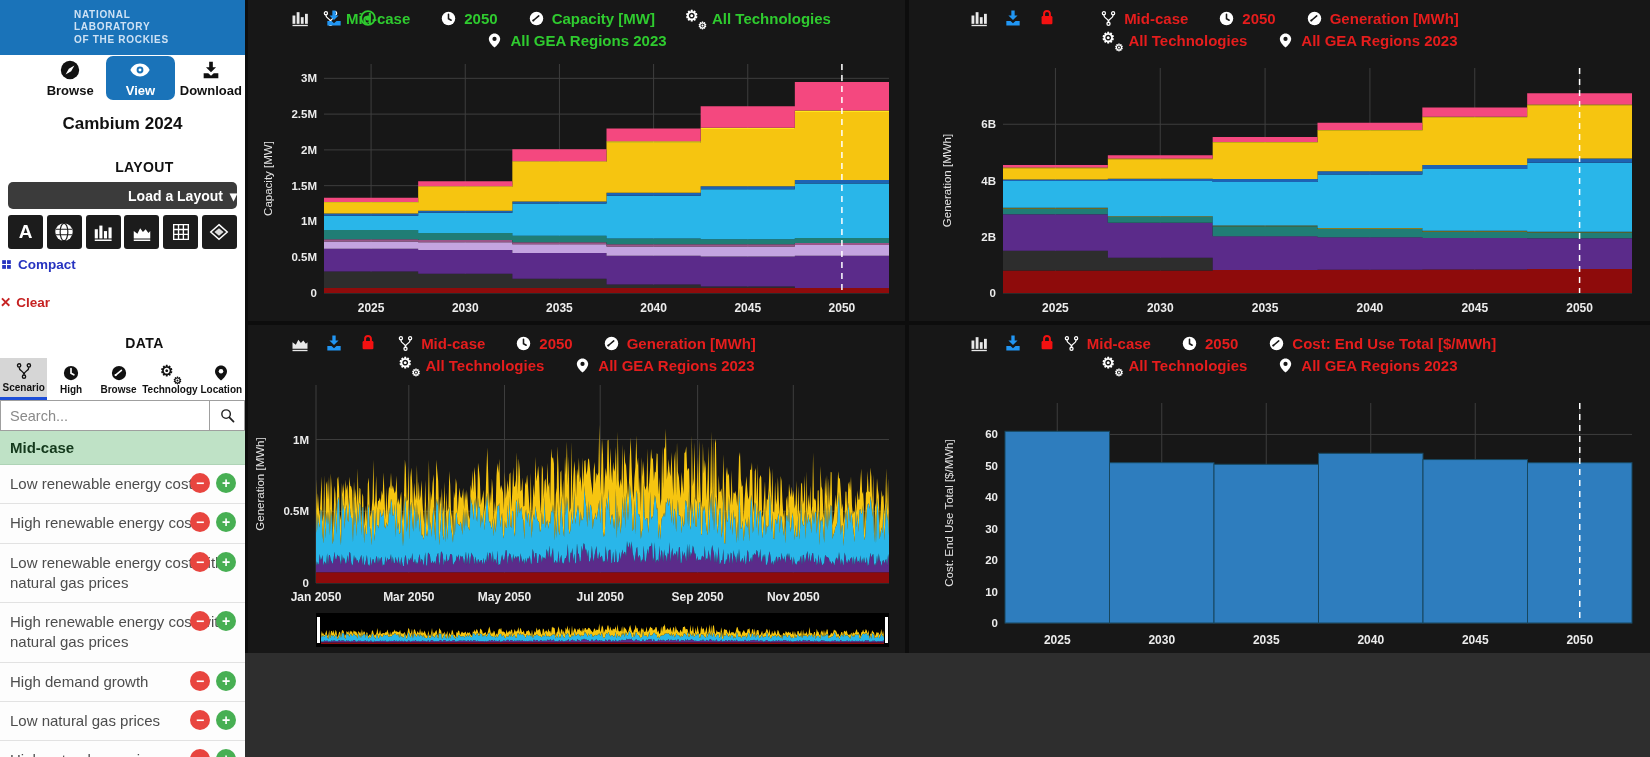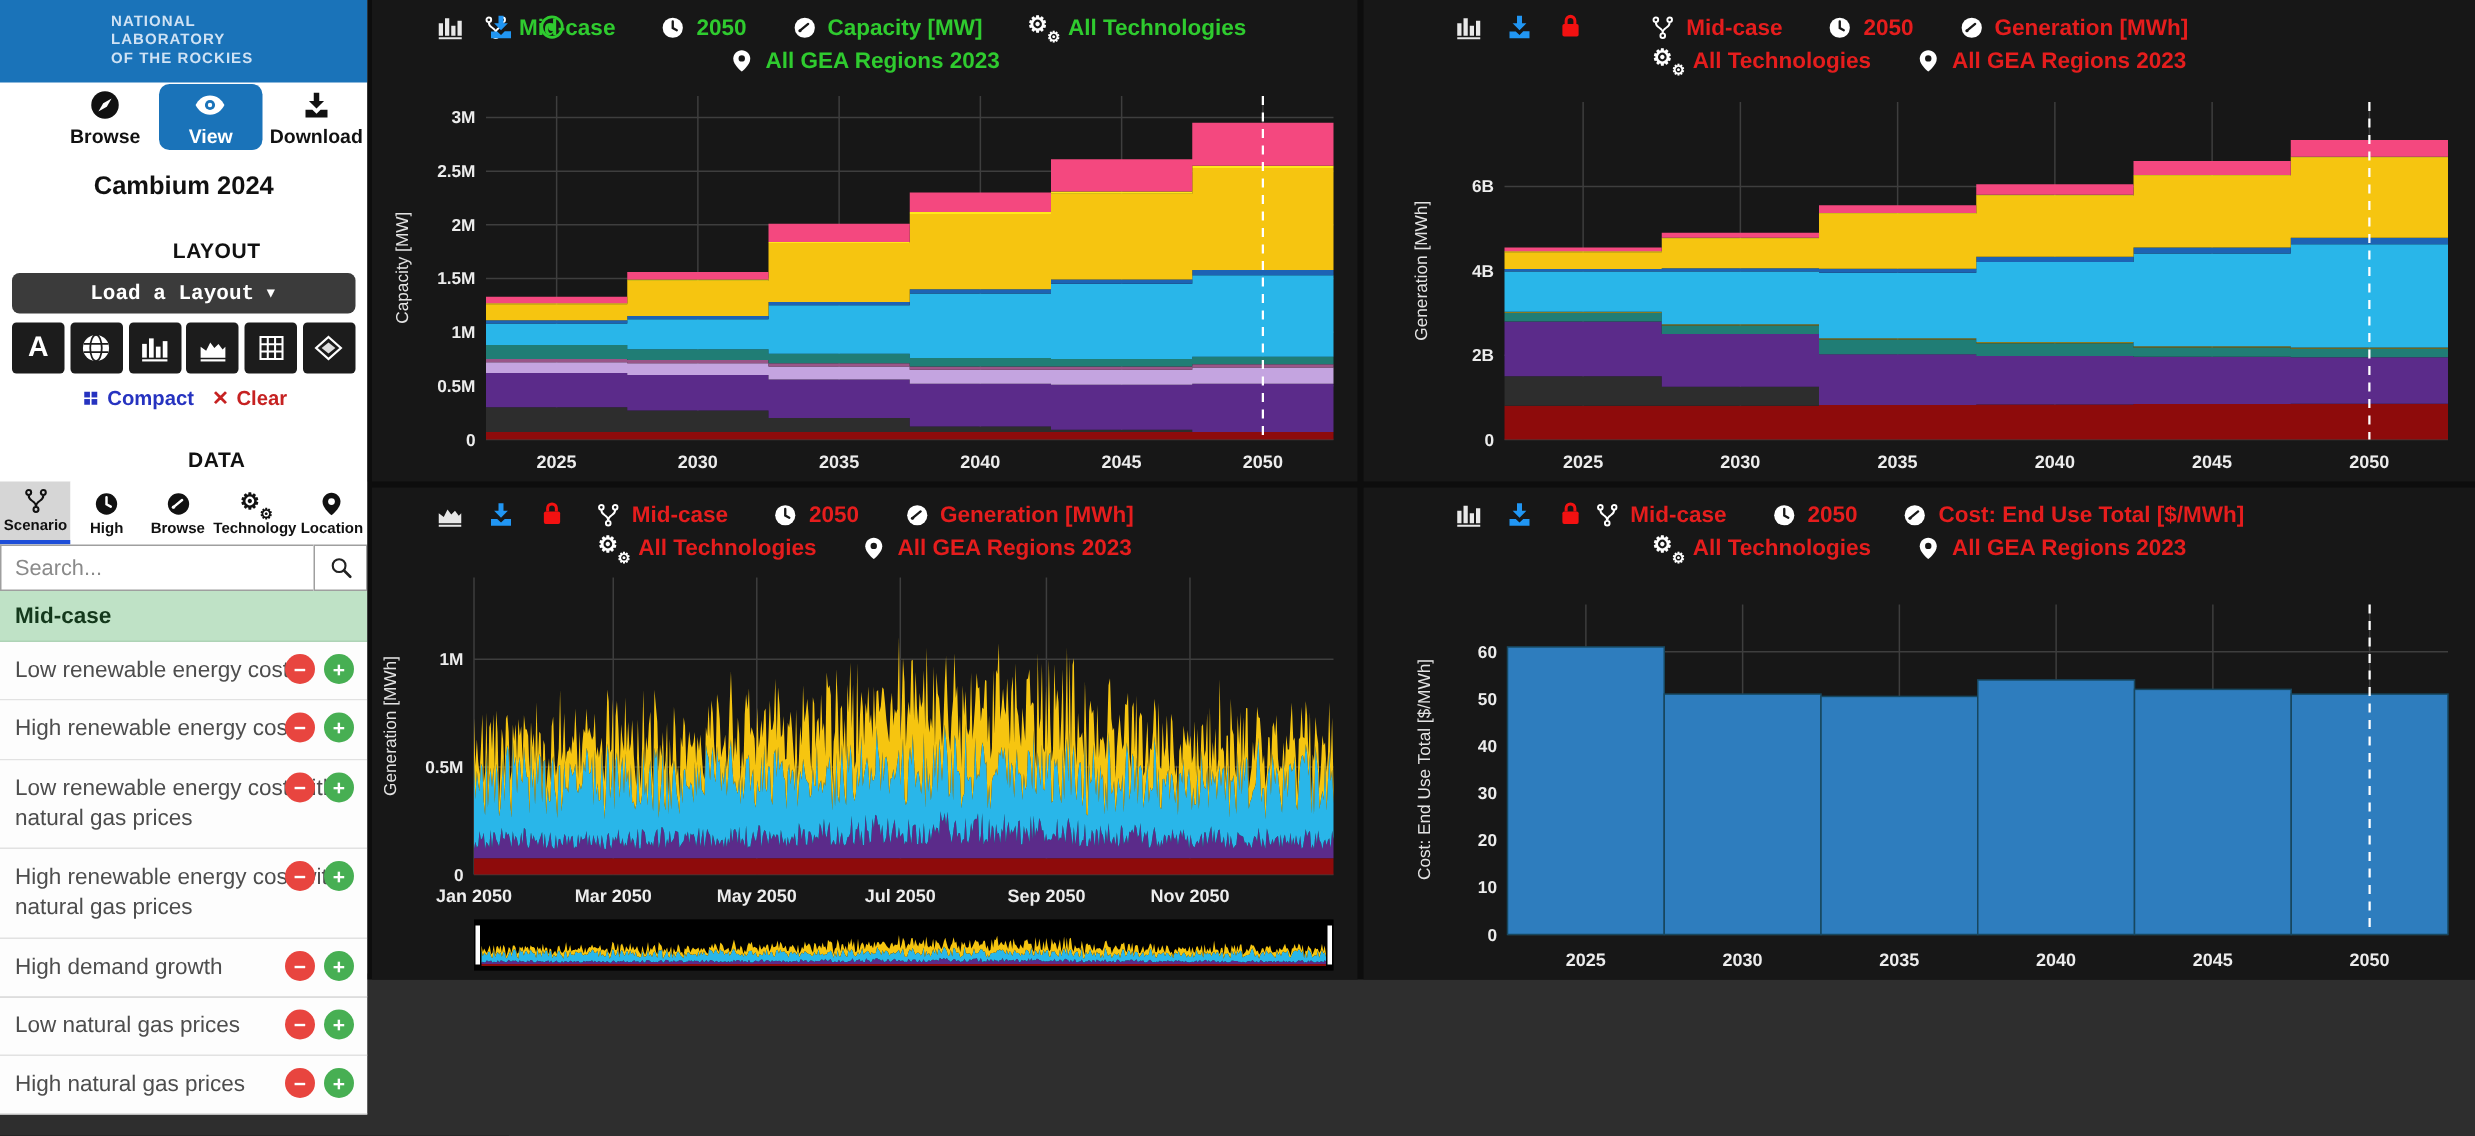--- a/index.html
+++ b/index.html
@@ -12,27 +12,27 @@
   .sb-logo { height:55px; background:#1a73b9; display:flex; flex-direction:column; justify-content:center; padding-left:74px; }
   .sb-logo span { color:#cfe2f4; font-size:10px; font-weight:600; letter-spacing:.7px; line-height:12.5px; }
   .sb-tabs { display:flex; height:46px;padding-left:36px; }
   .sb-tab { flex:1; display:flex; flex-direction:column; align-items:center; justify-content:center; gap:2px;
     font-size:13px; font-weight:700; color:#111; cursor:pointer; }
   .sb-tab .ic { width:22px; height:22px; }
   .sb-tab.active { background:#1a73b9; color:#fff; border-radius:7px; margin:1px 2px; }
   .sb-title { text-align:center; font-size:17px; font-weight:700; color:#111; margin-top:13px; }
   .sb-heading { text-align:center; font-size:14px; font-weight:700; color:#111; letter-spacing:.4px; margin-top:25px;margin-left:44px; }
   .load-btn { margin:7px 8px 0 8px; height:27px; background:#3b3b3b; color:#fff; font-size:14px; font-weight:700;
-    border-radius:5px; display:flex; align-items:center; justify-content:center; gap:7px; cursor:pointer;font-family:Liberation Mono, monospace; }
+    border-radius:5px; display:flex; align-items:center; justify-content:flex-end; gap:7px; cursor:pointer; }
   .layout-icons { display:flex; justify-content:space-between; padding:0 8px; margin-top:6px; }
   .layout-btn { width:35px; height:34px; background:#1c1c1c; border-radius:3px; color:#fff;
     display:flex; align-items:center; justify-content:center; cursor:pointer; }
   .layout-btn .ic { width:22px; height:22px; }
   .layout-btn .glyphA { font-size:19px; font-weight:700; color:#fff; }
-  .sb-links { display:flex; justify-content:center; gap:12px; margin-top:8px; }
+  .sb-links { display:flex; justify-content:center; gap:22px; margin-top:8px;flex-direction:column; }
   .sb-link { font-size:13.5px; font-weight:700; display:flex; align-items:center; gap:5px; cursor:pointer; }
   .sb-link.compact { color:#2633c0; }
   .sb-link.clear { color:#c62222; }
   .sb-link .ic { width:13px; height:13px; }
   .data-tabs { display:flex; margin-top:7px; }
   .data-tab { flex:1; height:42px; display:flex; flex-direction:column; align-items:center; justify-content:center; gap:2px;
     font-size:10px; font-weight:700; color:#111; cursor:pointer; background:#fff; }
   .data-tab .ic { width:18px; height:18px; }
   .data-tab.active { background:#d6d6d6; border-bottom:3px solid #1d4ed8; }
   .search-row { display:flex; }

